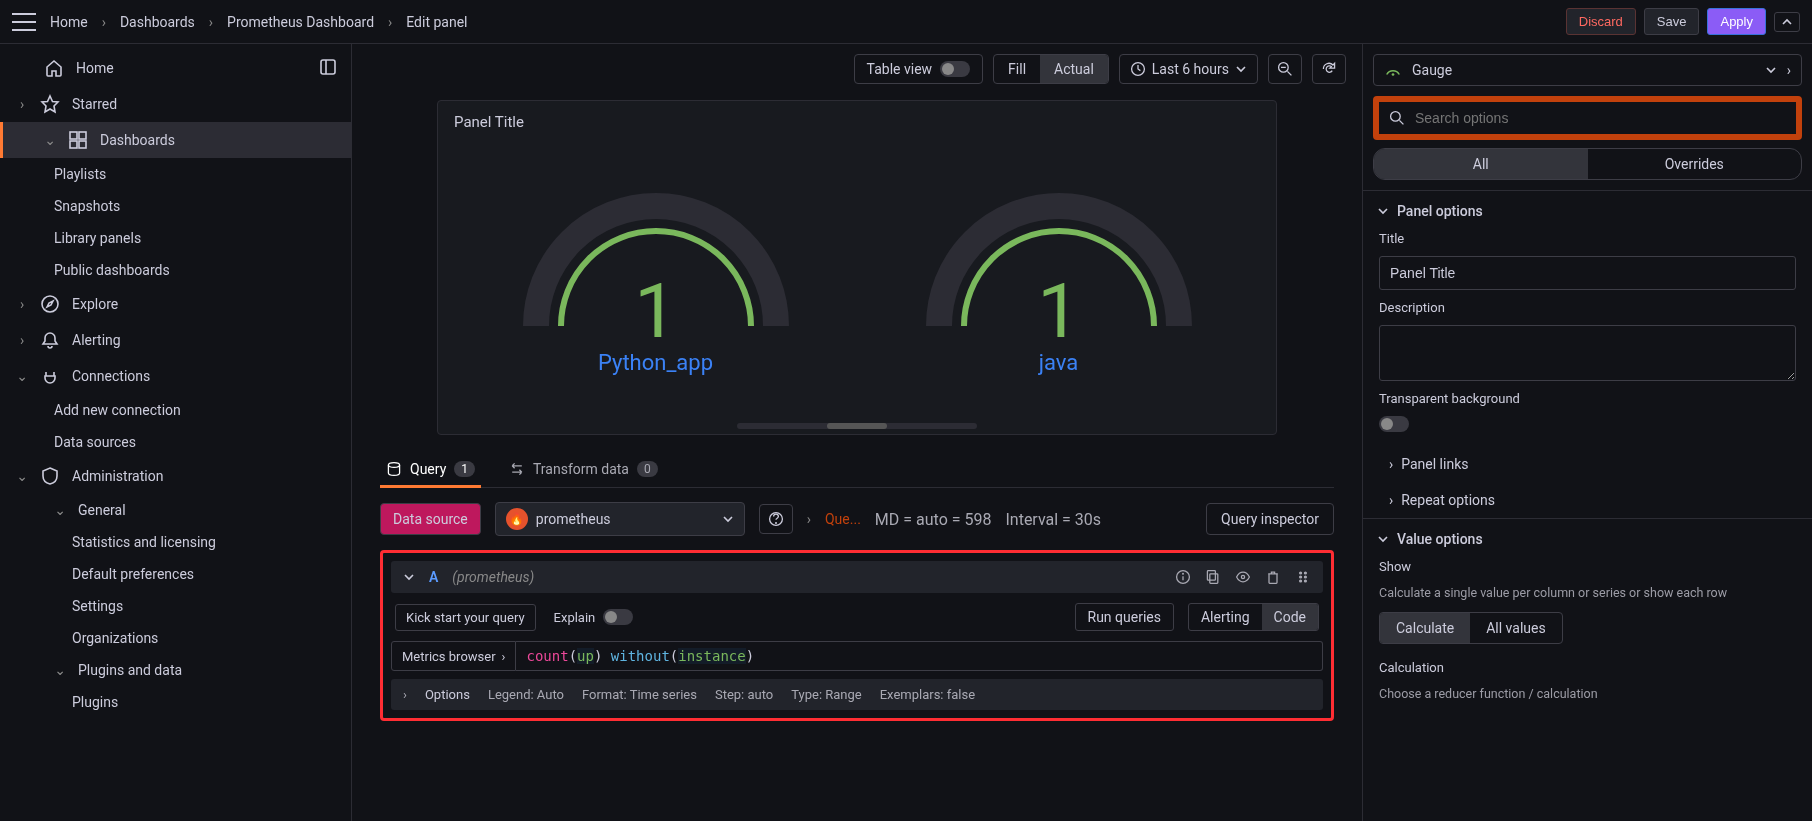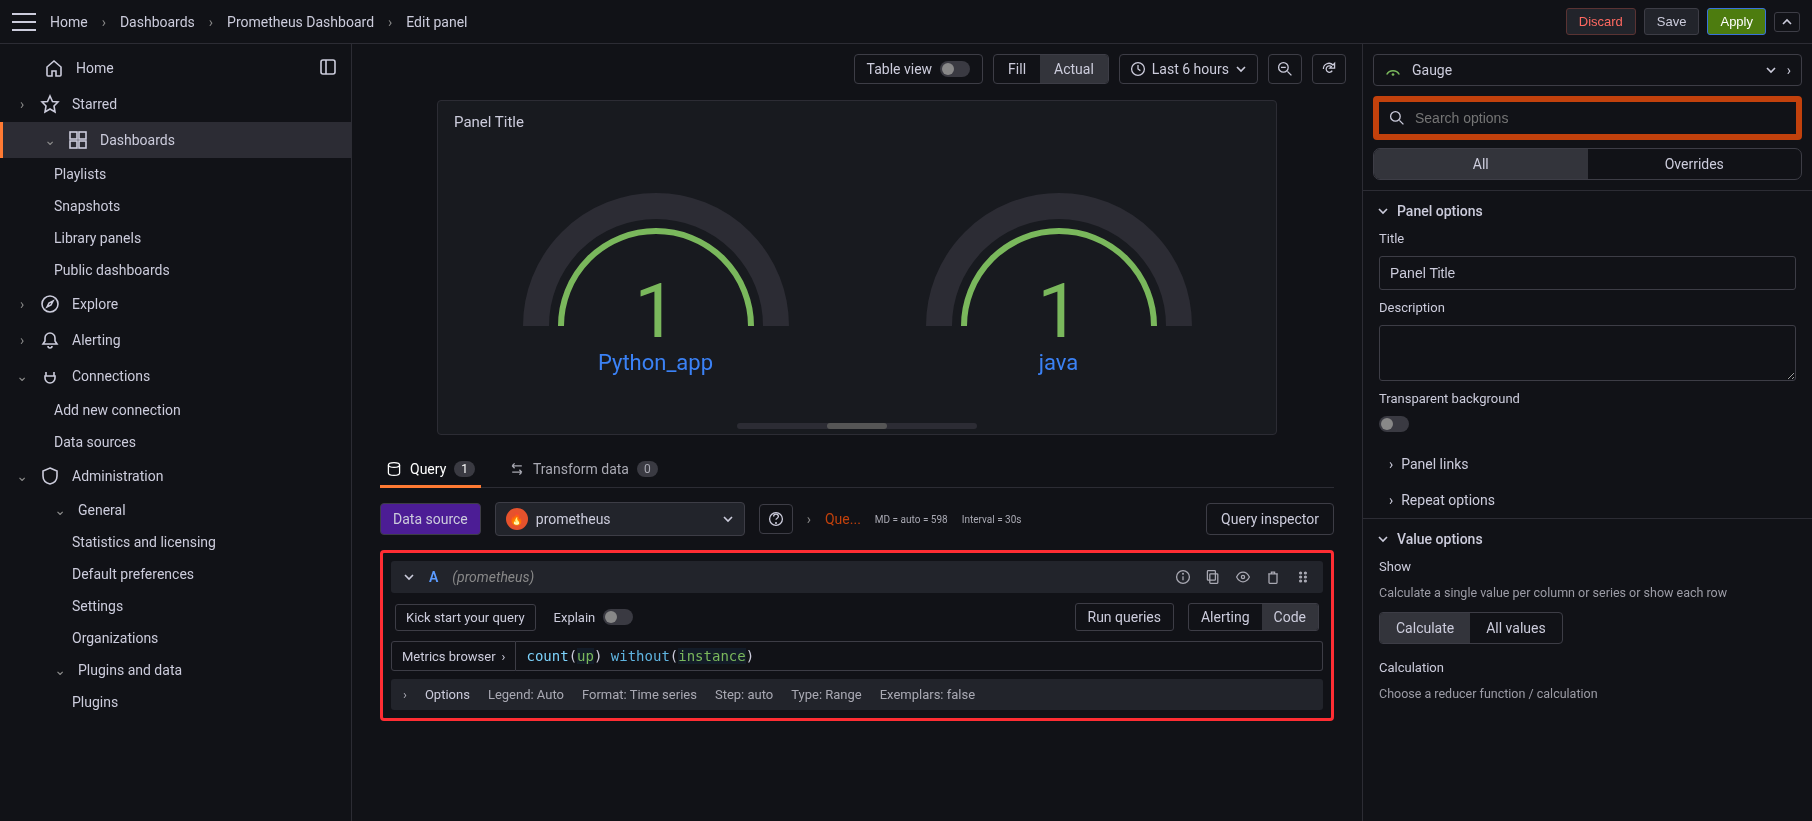--- a/index.html
+++ b/index.html
@@ -21,21 +21,21 @@
   height: 44px;
 }
 .breadcrumb-area { display: flex; align-items: center; gap: 14px; }
 .hamburger { width: 24px; height: 18px; display: flex; flex-direction: column; justify-content: space-between; cursor: pointer; }
 .hamburger div { height: 2px; background: #ccccdc; }
 .crumb { color: #ccccdc; }
 .crumb-sep { color: #888; }
 .top-actions { display: flex; align-items: center; gap: 8px; }
 .btn { padding: 5px 12px; border-radius: 3px; border: 1px solid #3d3d46; background: #22242b; color: #ccccdc; cursor: pointer; font-size: 13px; }
 .btn-discard { color: #ff6961; border-color: #5a3333; }
-.btn-apply { background: #4d7c0f; border-color: #3871dc; color: #fff; }
+.btn-apply { background: #8b5cf6; border-color: #3871dc; color: #fff; }
 .chev-up-box { border: 1px solid #3d3d46; padding: 3px 6px; border-radius: 3px; display:flex; align-items:center; }
 
 .main-layout { display: flex; height: calc(100% - 44px); }
 .sidebar { width: 352px; border-right: 1px solid #2c2c34; overflow-y: auto; padding: 6px 0; }
 .sb-item {
   display: flex; align-items: center; gap: 12px;
   padding: 8px 16px; cursor: pointer; position: relative;
 }
 .sb-item.indent1 { padding-left: 44px; }
 .sb-item.indent2 { padding-left: 54px; }
@@ -74,24 +74,24 @@
 .slider-thumb { width: 60px; height:6px; background:#555; border-radius:3px; margin-left: 90px;}
 
 .query-area { flex:1; padding: 0 28px; display:flex; flex-direction:column; }
 .tabs { display:flex; gap: 22px; border-bottom: 1px solid #2c2c34; padding-top: 16px; }
 .tab { display:flex; align-items:center; gap:8px; padding: 10px 6px; cursor:pointer; color:#a9a9b3; position:relative; }
 .tab.active { color:#fff; }
 .tab.active::after { content:""; position:absolute; bottom:-1px; left:0; right:0; height:3px; background:#ff7a33; }
 .tab-badge { background:#3a3a42; padding:1px 7px; border-radius:10px; font-size:12px; }
 
 .ds-row { display:flex; align-items:center; gap: 14px; padding: 14px 0; }
-.ds-label { background:#4c1d95; border:1px solid #3d3d46; padding:7px 12px; border-radius:4px; }
+.ds-label { background:#be185d; border:1px solid #3d3d46; padding:7px 12px; border-radius:4px; }
 .ds-select { display:flex; align-items:center; gap:8px; background:#22242b; border:1px solid #3d3d46; padding:5px 10px; border-radius:4px; width: 250px; justify-content:space-between; }
 .ds-logo { width:22px; height:22px; background:#e6522c; border-radius:50%; display:flex; align-items:center; justify-content:center; font-size:12px; }
-.ds-info { color:#a9a9b3; font-size:10px;text-align:right; }
+.ds-info { color:#a9a9b3; font-size:16px;text-align:right; }
 .query-inspector-btn { border:1px solid #3d3d46; padding:7px 14px; border-radius:4px; cursor:pointer; }
 
 .red-box { border: 3px solid #ff2d33; border-radius:4px; padding: 8px; margin-bottom: 10px; }
 .query-header { display:flex; align-items:center; background:#22242b; padding:8px 12px; border-radius:3px; justify-content:space-between; }
 .qh-left { display:flex; align-items:center; gap:14px; }
 .qh-letter { color:#5b9bff; font-weight:600; }
 .qh-ds { color:#888; font-style:italic; }
 .qh-icons { display:flex; gap:14px; color:#a9a9b3; }
 .query-controls { display:flex; align-items:center; gap:16px; padding: 10px 4px; justify-content:space-between; }
 .qc-left { display:flex; align-items:center; gap:18px; }
@@ -99,35 +99,35 @@
 .explain-toggle { display:flex; align-items:center; gap:8px; font-size:13px; }
 .qc-right { display:flex; align-items:center; gap:14px; }
 .run-queries { border:1px solid #3d3d46; padding:5px 12px; border-radius:3px; }
 .builder-code { display:flex; border:1px solid #3d3d46; border-radius:3px; overflow:hidden; }
 .builder-code .seg { padding:5px 12px; }
 .builder-code .seg.active { background:#33343b; }
 
 .code-row { display:flex; gap:0; }
 .metrics-browser { border:1px solid #3d3d46; padding:6px 10px; border-radius:3px 0 0 3px; display:flex; align-items:center; gap:6px; font-size:13px; }
 .code-editor { flex:1; border:1px solid #3d3d46; border-left:none; padding:6px 10px; border-radius:0 3px 3px 0; font-family: monospace; font-size:14px; background:#111217; }
-.code-editor .fn { color:#7dd3fc; }
+.code-editor .fn { color:#ec4899; }
 .code-editor .paren { color:#ccccdc; }
 .code-editor .kw { color:#5fb4e0; }
 .code-editor .id { color:#7ab85c; background:#1b3a5a44; }
 
 .options-row { display:flex; align-items:center; gap:18px; background:#22242b; padding:8px 12px; border-radius:3px; margin-top:8px; font-size:13px; color:#a9a9b3; }
 .options-row .olabel { color:#ccccdc; }
 
 .right-panel { width: 450px; border-left:1px solid #2c2c34; display:flex; flex-direction:column; }
 .viz-picker { display:flex; align-items:center; justify-content:space-between; border:1px solid #3d3d46; margin:10px; padding:6px 10px; border-radius:4px; }
 .viz-left { display:flex; align-items:center; gap:10px; }
 .viz-icon { width:18px; height:18px; }
 .search-options { margin: 0 10px 8px 10px; border:6px solid #c2410c; border-radius:4px; padding:8px 10px; display:flex; align-items:center; gap:10px; }
 .search-options input { background:transparent; border:none; outline:none; color:#ccccdc; font-size:14px; flex:1; }
-.all-over { display:flex; margin:0 10px 10px 10px; border:1px solid #3d3d46; border-radius:7px; overflow:hidden; }
+.all-over { display:flex; margin:0 10px 10px 10px; border:1px solid #3d3d46; border-radius:12px; overflow:hidden; }
 .all-over .seg { flex:1; text-align:center; padding:7px; cursor:pointer; }
 .all-over .seg.active { background:#33343b; }
 
 .section { border-top:1px solid #2c2c34; }
 .section-header { display:flex; align-items:center; gap:8px; padding:12px 14px; cursor:pointer; font-weight:500; }
 .section-body { padding: 0 16px 14px 16px; display:flex; flex-direction:column; gap:10px; }
 .field-label { font-size:13px; color:#ccccdc; }
 .text-input { width:100%; background:#111217; border:1px solid #3d3d46; border-radius:3px; padding:8px 10px; color:#ccccdc; font-size:14px; }
 .textarea { height:56px; resize: vertical; }
 .sub-section { display:flex; align-items:center; gap:8px; padding:10px 14px 10px 26px; cursor:pointer; }

